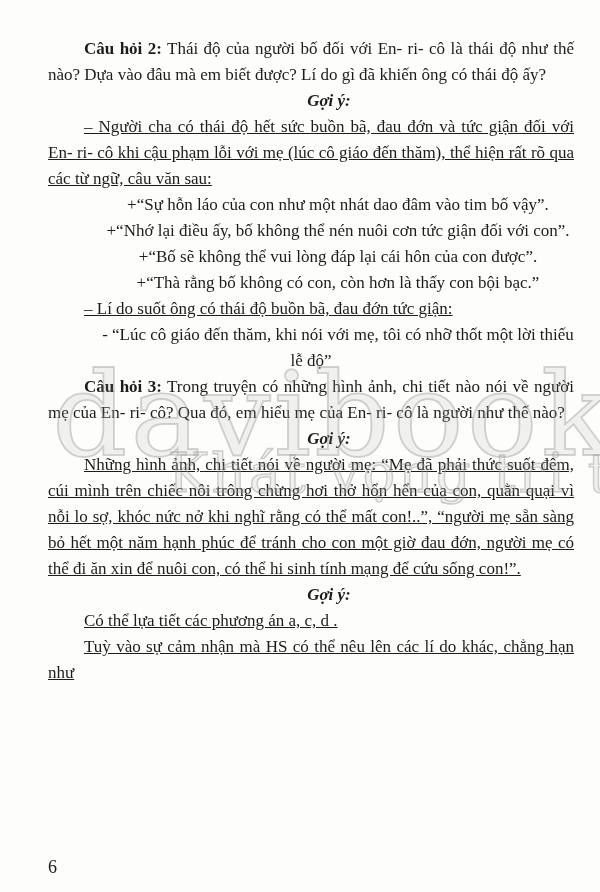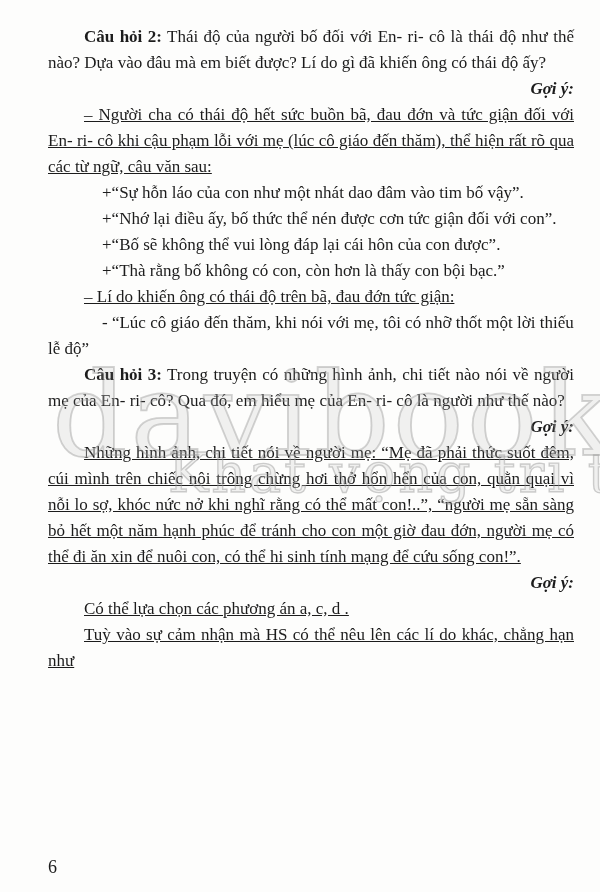--- a/index.html
+++ b/index.html
@@ -6,40 +6,40 @@
   body{
     width:600px;height:892px;
     background:#fdfdfc;
     font-family:"Liberation Serif", serif;
     color:#1c1c1c;
     position:relative;
     overflow:hidden;
   }
   .page{
     position:absolute;inset:0;
-    padding:24px 26px 0 48px;
+    padding:36px 26px 0 48px;
     box-sizing:border-box;
   }
   .page p{
     margin:0;
     font-size:17px;
     line-height:26px;
     text-align:justify;
   }
   p.q{ text-indent:36px; }
   p.q .lead{ font-weight:bold; }
   p.hint{
     font-weight:bold;
     font-style:italic;
     text-indent:36px;
-    text-align:right;
+    text-align:center;
     font-family:Liberation Serif, serif;
   }
   p.body{ text-indent:36px;text-decoration:underline; }
-  p.quote{ text-indent:54px; text-align:left; }
+  p.quote{ text-indent:54px; text-align:center; }
   .pagenum{
     position:absolute;
     left:48px;
     bottom:14px;
     font-size:18px;
     color:#1c1c1c;
   }
   
   .wm{
     position:absolute;
@@ -69,38 +69,38 @@
 
 <div class="page">
 
   <p class="q"><b class="lead">Câu hỏi 2:</b><span> Thái độ của người bố đối với En- ri- cô là thái độ như thế nào? Dựa vào đâu mà em biết được? Lí do gì đã khiến ông có thái độ ấy?</span></p>
 
   <p class="hint">Gợi ý:</p>
 
   <p class="body">–  Người cha có thái độ hết sức buồn bã, đau đớn và tức giận đối với En- ri- cô khi cậu phạm lỗi với mẹ (lúc cô giáo đến thăm), thể hiện rất rõ qua các từ ngữ,  câu văn sau:</p>
 
   <p class="quote">+“Sự hỗn láo của con như một nhát dao đâm vào tim bố vậy”.</p>
-  <p class="quote">+“Nhớ lại điều ấy, bố thức thể nén được cơn tức giận đối với con”.</p>
+  <p class="quote">+“Nhớ lại điều ấy, bố không thể nén nuôi cơn tức giận đối với con”.</p>
   <p class="quote">+“Bố sẽ không thể vui lòng đáp lại cái hôn của con được”.</p>
   <p class="quote">+“Thà rằng bố không có con, còn hơn là thấy con bội bạc.”</p>
 
-  <p class="body">–  Lí do khiến ông có thái độ trên bã, đau đớn tức giận:</p>
+  <p class="body">–  Lí do suốt ông có thái độ buồn bã, đau đớn tức giận:</p>
 
   <p class="quote">- “Lúc cô giáo đến thăm, khi nói với mẹ, tôi có nhỡ thốt một lời thiếu lễ độ”</p>
 
 
   <p class="q"><b class="lead">Câu hỏi 3:</b><span> Trong truyện có những hình ảnh, chi tiết nào nói về người mẹ của En- ri- cô? Qua đó, em hiểu mẹ của En- ri- cô là người như thế nào?</span></p>
 
   <p class="hint">Gợi ý:</p>
 
   <p class="body">Những hình ảnh, chi tiết nói về người mẹ: “Mẹ đã phải thức suốt đêm, cúi mình trên chiếc nôi trông chừng hơi thở hổn hển của con, quằn quại vì nỗi lo sợ, khóc nức nở khi nghĩ rằng có thể mất con!..”, “người mẹ sẵn sàng bỏ hết một năm hạnh phúc để tránh cho con một giờ đau đớn, người mẹ có thể đi ăn xin để nuôi con, có thể hi sinh tính mạng để cứu sống con!”.</p>
 
 
   <p class="hint">Gợi ý:</p>
 
-  <p class="body">Có thể lựa chọn các phương án a, c, d .</p>
+  <p class="body">Có thể lựa tiết các phương án a, c, d .</p>
   <p class="body">Tuỳ vào sự cảm nhận mà HS có thể nêu lên các lí do khác, chẳng hạn như</p>
 
   <div class="pagenum">6</div>
 </div>
 
 <div class="wm wm-brand">davibooks</div>
 <div class="wm wm-slogan">Khát vọng tri thức</div>
 
 </body></html>

